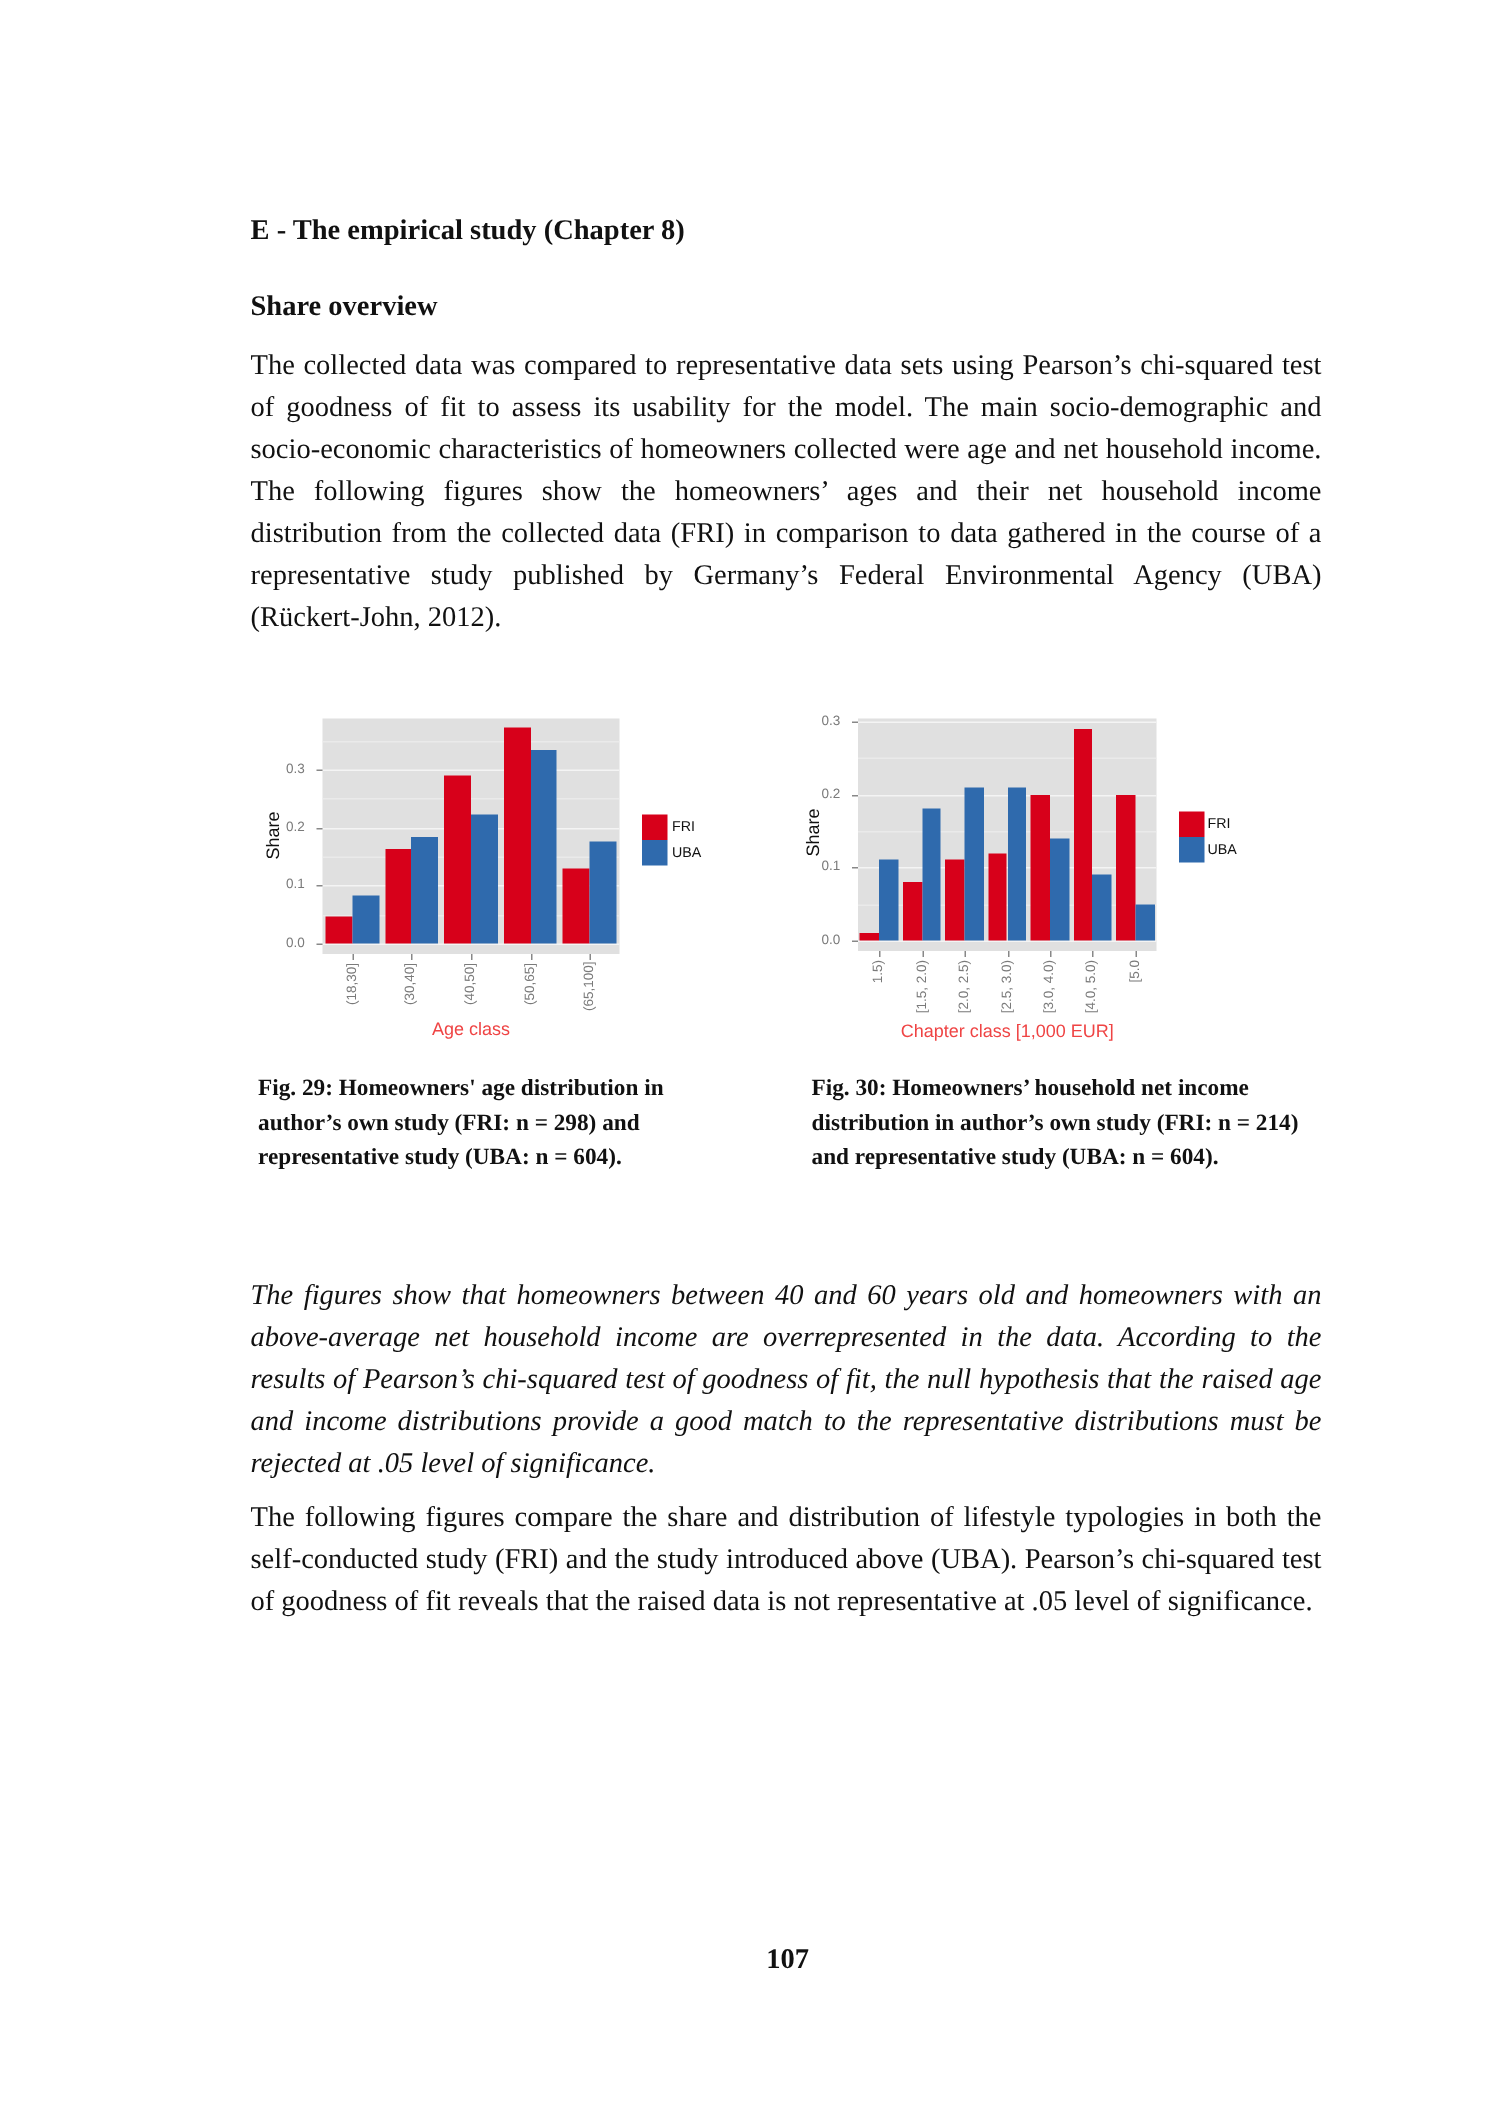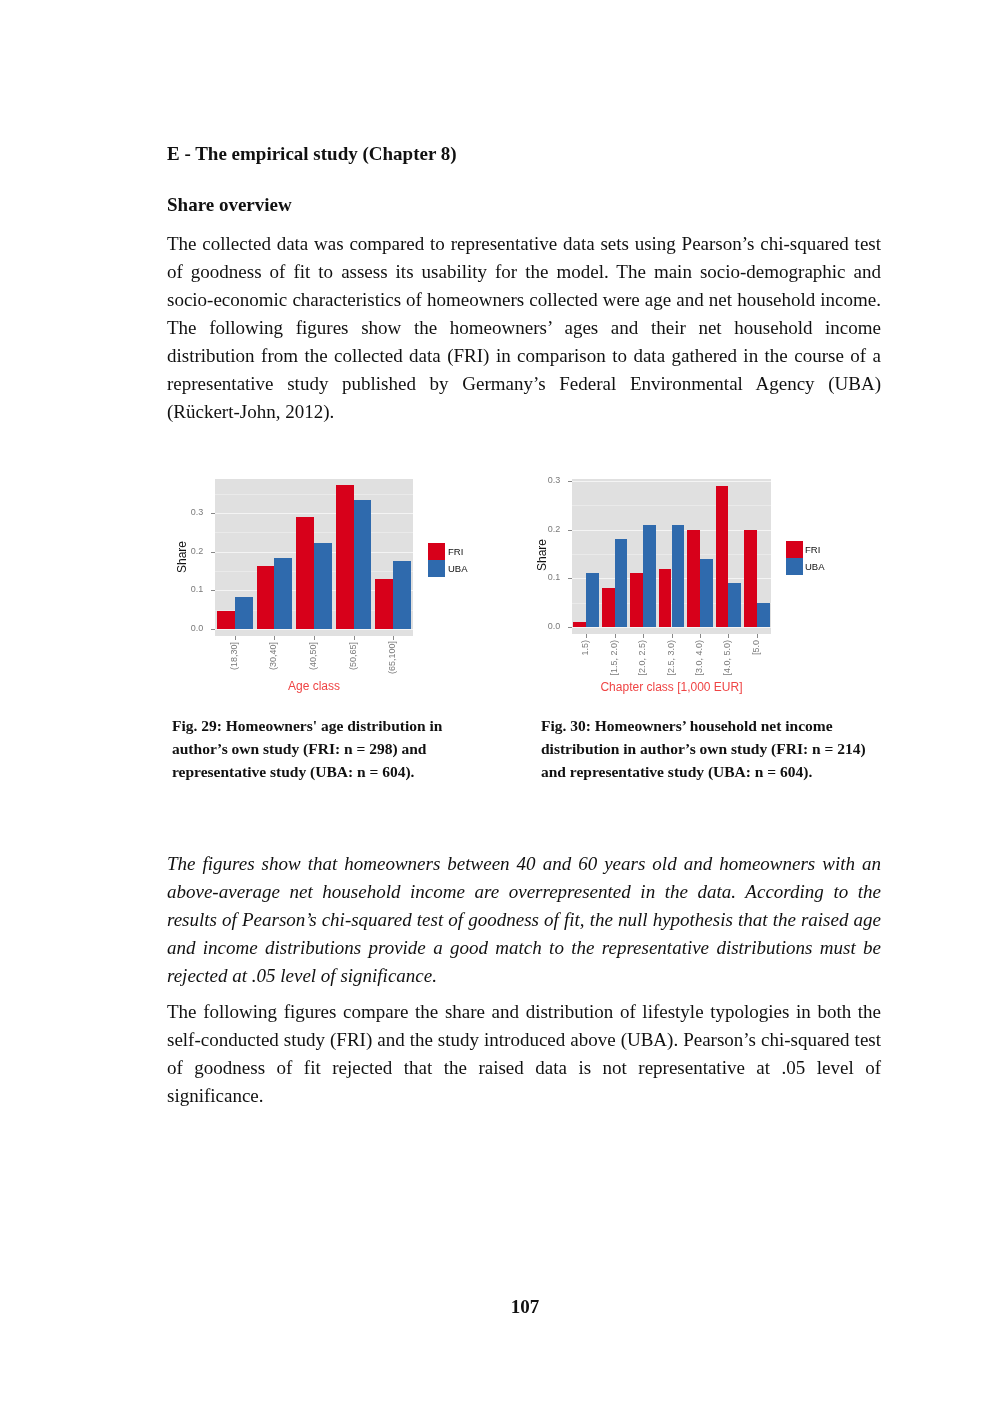--- a/index.html
+++ b/index.html
@@ -139,15 +139,15 @@
     <div class="xtickmark" style="left: 198.357px; top: 164px;"></div>
     <div class="xtick" style="width: 40px; left: 192.357px; top: 210px;">[4.0, 5.0)</div>
     <div class="xtickmark" style="left: 226.786px; top: 164px;"></div>
     <div class="xtick" style="width: 40px; left: 220.786px; top: 210px;">[5.0</div>
   </div>
 
 <div class="abs caption cap1">Fig. 29: Homeowners' age distribution in author’s own study (FRI: n = 298) and representative study (UBA: n = 604).</div>
 <div class="abs caption cap2">Fig. 30: Homeowners’ household net income distribution in author’s own study (FRI: n = 214) and representative study (UBA: n = 604).</div>
 
 <div class="abs para p2">The figures show that homeowners between 40 and 60 years old and homeowners with an above-average net household income are overrepresented in the data. According to the results of Pearson’s chi-squared test of goodness of fit, the null hypothesis that the raised age and income distributions provide a good match to the representative distributions must be rejected at .05 level of significance.</div>
-<div class="abs para p3">The following figures compare the share and distribution of lifestyle typologies in both the self-conducted study (FRI) and the study introduced above (UBA). Pearson’s chi-squared test of goodness of fit rejected that the raised data is not representative at .05 level of significance.</div>
+<div class="abs para p3">The following figures compare the share and distribution of lifestyle typologies in both the self-conducted study (FRI) and the study introduced above (UBA). Pearson’s chi-squared test of goodness of fit reveals that the raised data is not representative at .05 level of significance.</div>
 
 <div class="abs pagenum">107</div>
 
 </body></html>

